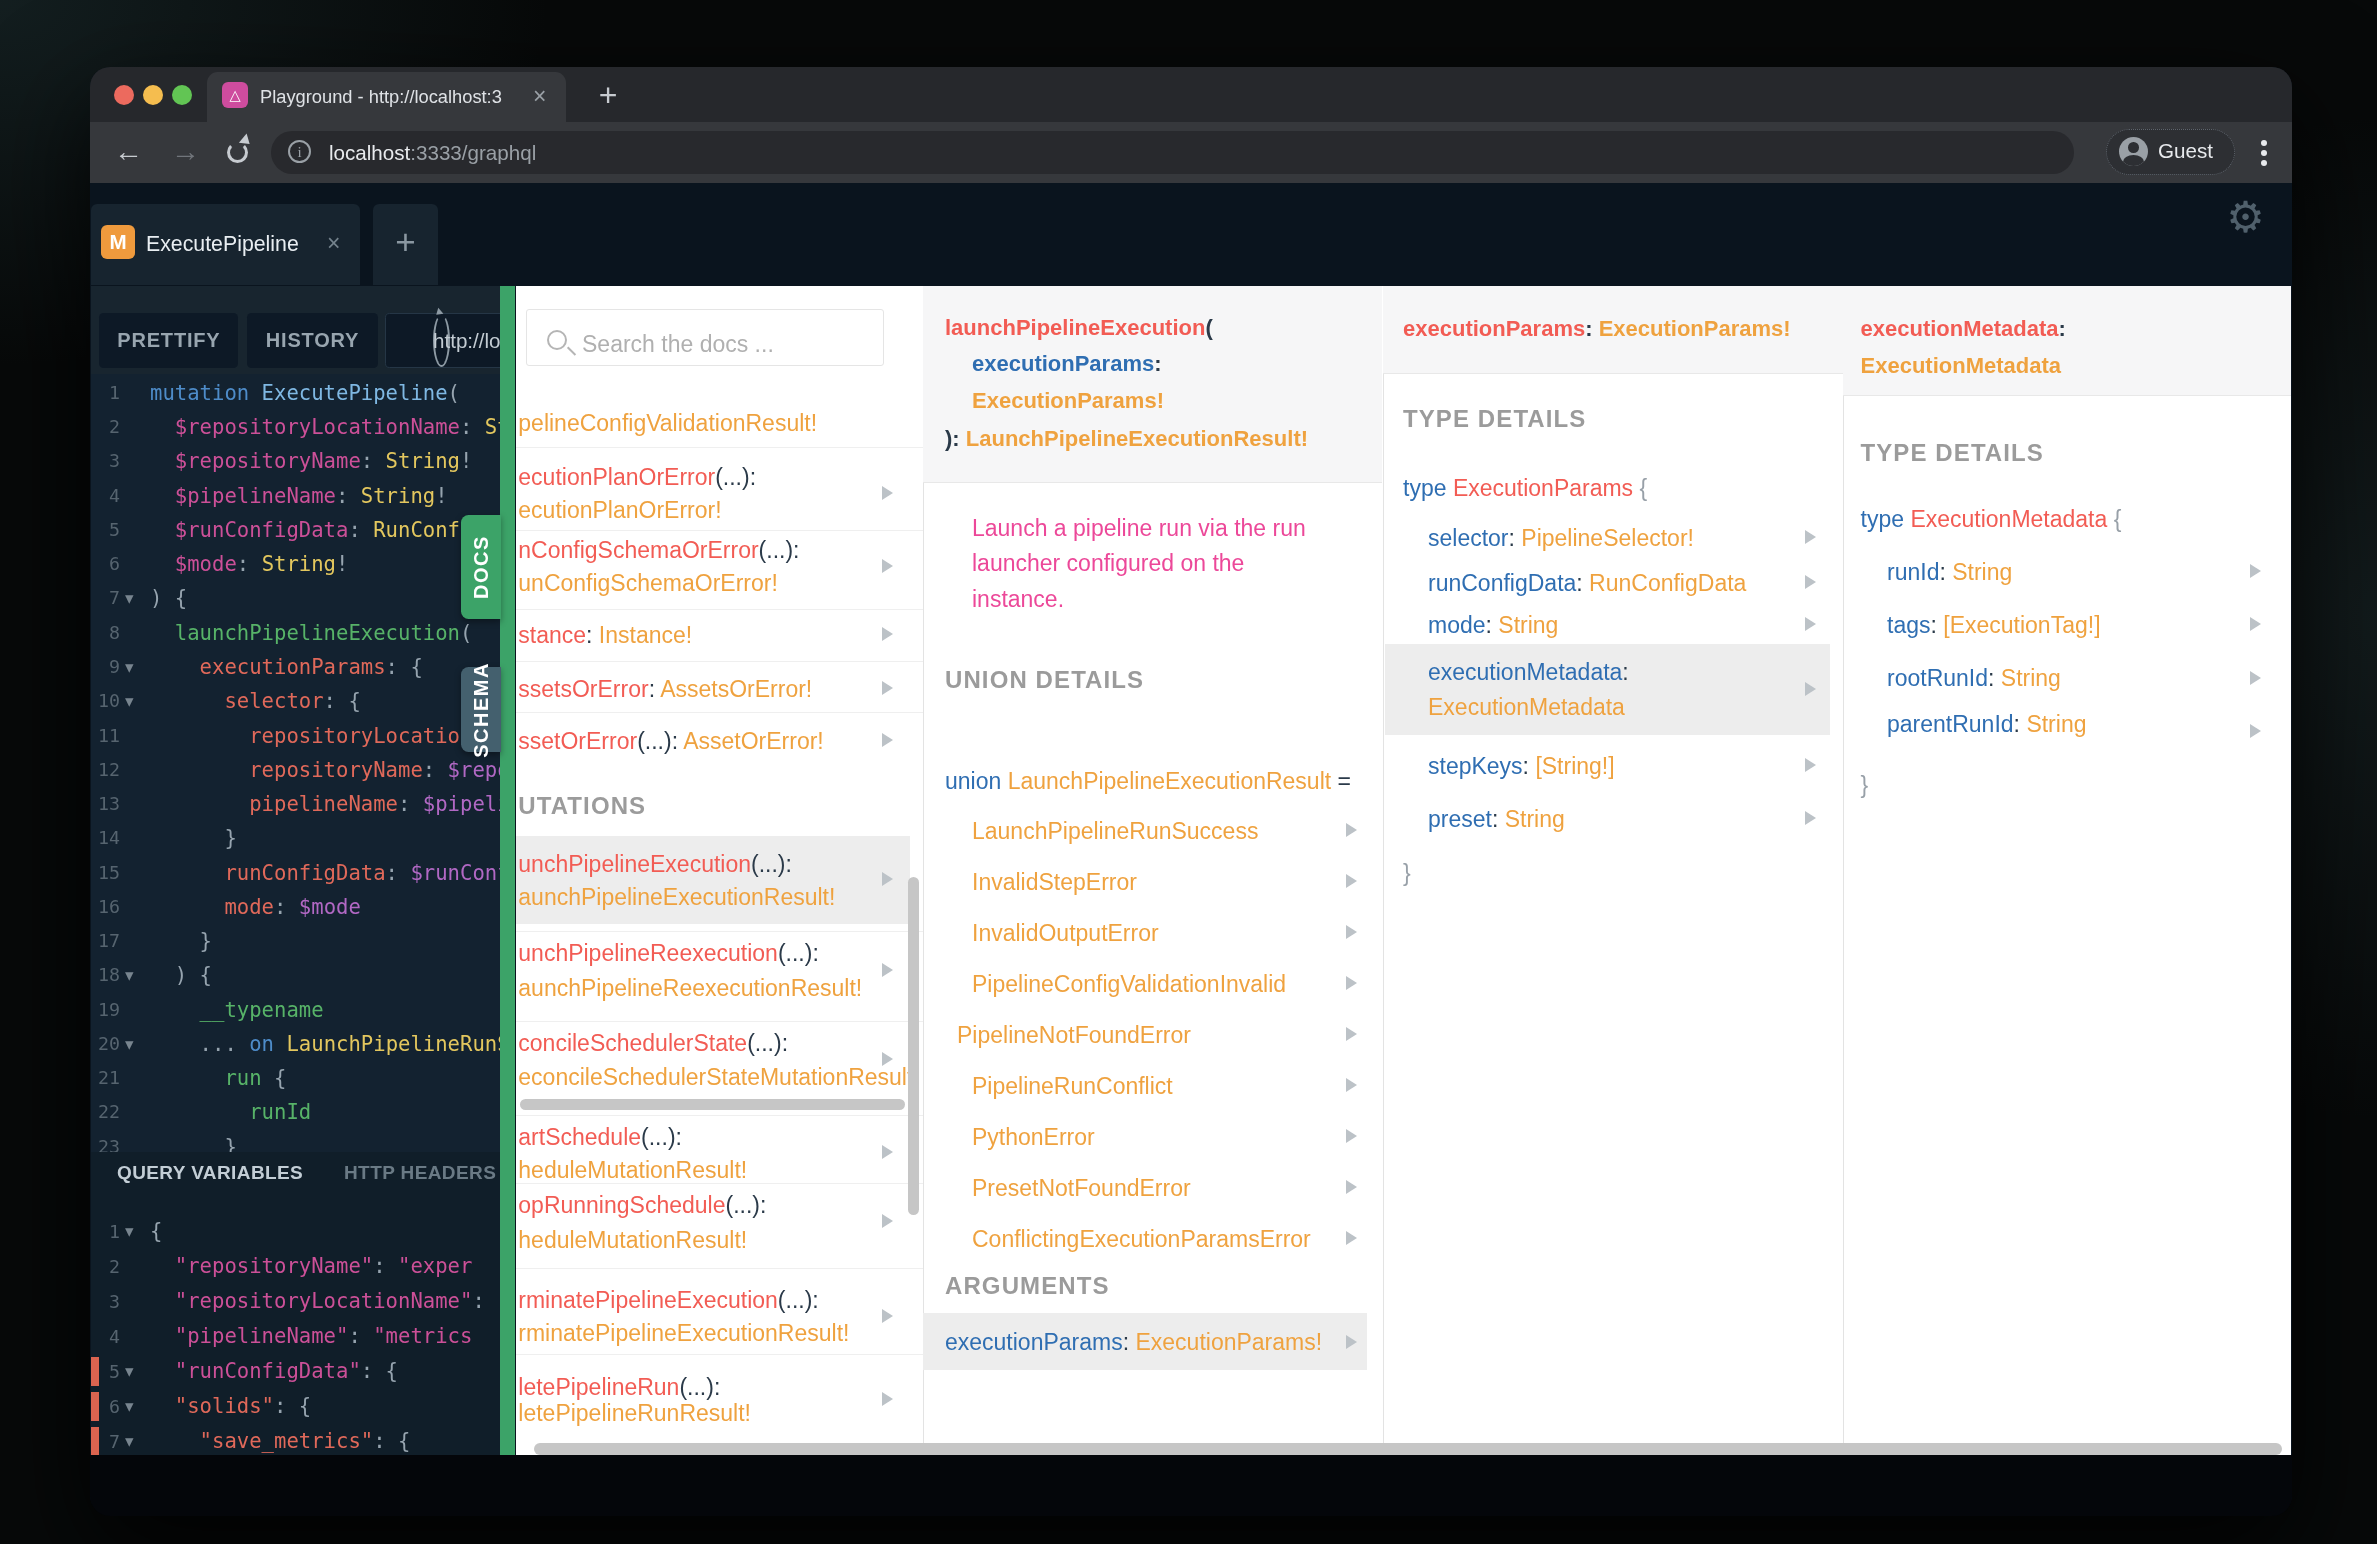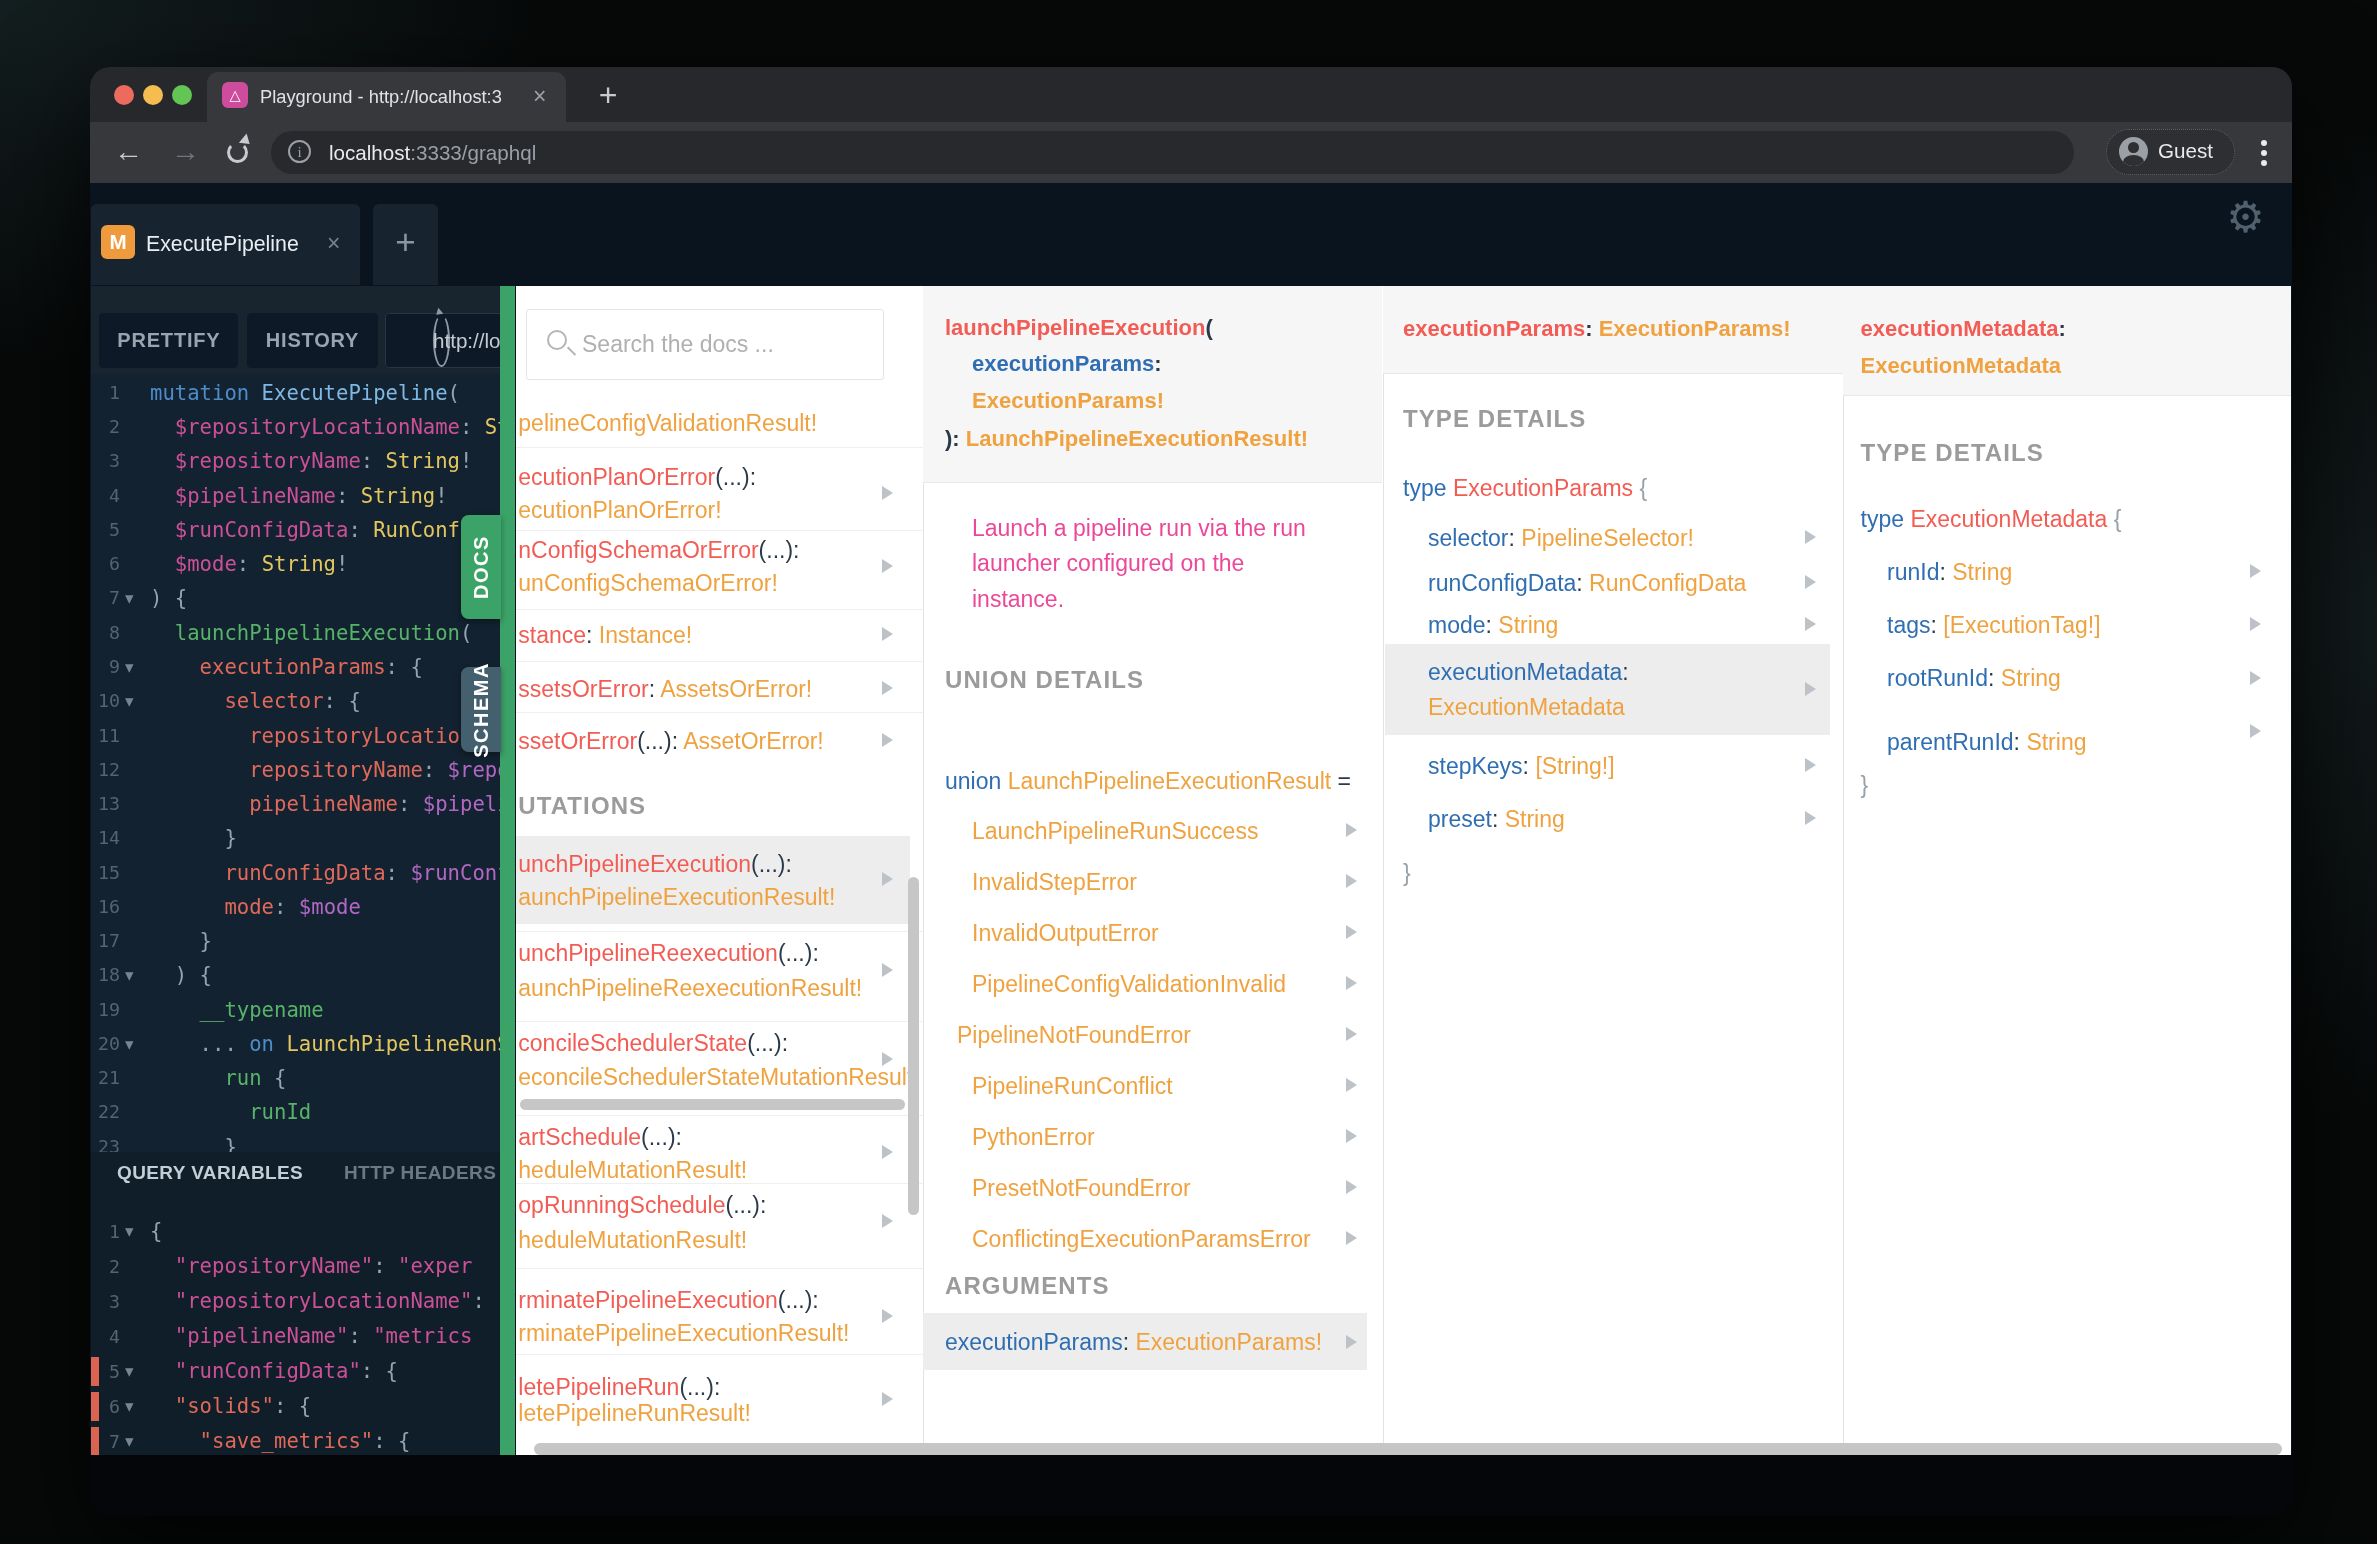--- a/index.html
+++ b/index.html
@@ -98,21 +98,21 @@
   .dcol { position:absolute; top:0; height:100%; }
   .drow { position:absolute; height:34px; line-height:34px; font-size:23px; white-space:nowrap; }
   .dhead { position:absolute; height:30.5px; line-height:30.5px; font-size:24px; font-weight:bold; color:#9b9b9b; letter-spacing:1.1px; white-space:nowrap; }
   .hblock { position:absolute; left:0; top:0; background:#f6f6f7; border-bottom:0.8px solid #e8e8e8; }
   .hline { position:absolute; height:37px; line-height:37px; font-size:22px; font-weight:bold; white-space:nowrap; }
   .desc { position:absolute; height:35px; line-height:35px; font-size:23px; color:#ec4899; white-space:nowrap; }
   .hl { position:absolute; background:#ededed; }
   .sep { position:absolute; left:0; width:100%; height:0.8px; background:#efefef; }
   .arr { position:absolute; width:0; height:0; border-top:7.6px solid transparent; border-bottom:7.6px solid transparent; border-left:11.4px solid #bcc2c7; }
   .s-r{color:#f25c54} .s-o{color:#efa23f} .s-b{color:#2f6eb2} .s-d{color:#2b3a49} .s-br{color:#98a0a8}
-  .search { position:absolute; left:10px; top:23px; width:358px; height:71px; border:1.5px solid #e5e5e5; border-radius:3px; background:#fff; }
+  .search { position:absolute; left:10px; top:23px; width:358px; height:57px; border:1.5px solid #e5e5e5; border-radius:3px; background:#fff; }
   .mag { position:absolute; left:20px; top:20px; width:20px; height:20px; border:2.3px solid #b5b5b5; border-radius:50%; }
   .mag::after { content:""; position:absolute; left:17px; top:18.3px; width:10.7px; height:2.3px; background:#b5b5b5; transform:rotate(45deg); }
   .search-ph { position:absolute; left:55px; top:0; height:69px; line-height:69px; font-size:23px; color:#b0b0b0; white-space:nowrap; }
   .sbar { position:absolute; background:#c6c6c6; border-radius:6.1px; }
 
   .blackfoot { position:absolute; left:90px; top:1455px; width:2202px; height:61px; background:#04060a; border-radius:0 0 20px 20px; }
 </style>
 </head>
 <body>
 
@@ -336,21 +336,21 @@
           <div class="hline" style="left: 17.5px; top: 61px;"><span class="s-o">ExecutionMetadata</span></div>
         </div>
         <div class="dhead" style="left: 17.5px; top: 152px;">TYPE DETAILS</div>
         <div class="drow" style="left: 17.5px; top: 216px;"><span class="s-b">type </span><span class="s-r">ExecutionMetadata</span><span class="s-br"> {</span></div>
         <div class="drow" style="left: 44px; top: 269px;"><span class="s-b">runId</span><span class="s-d">: </span><span class="s-o">String</span></div>
         <div class="arr" style="left: 407px; top: 278px;"></div>
         <div class="drow" style="left: 44px; top: 322px;"><span class="s-b">tags</span><span class="s-d">: </span><span class="s-o">[ExecutionTag!]</span></div>
         <div class="arr" style="left: 407px; top: 331px;"></div>
         <div class="drow" style="left: 44px; top: 375px;"><span class="s-b">rootRunId</span><span class="s-d">: </span><span class="s-o">String</span></div>
         <div class="arr" style="left: 407px; top: 385px;"></div>
-        <div class="drow" style="left: 44px; top: 439px; text-align: right;"><span class="s-b">parentRunId</span><span class="s-d">: </span><span class="s-o">String</span></div>
+        <div class="drow" style="left: 44px; top: 421px; text-align: right;"><span class="s-b">parentRunId</span><span class="s-d">: </span><span class="s-o">String</span></div>
         <div class="arr" style="left: 407px; top: 438px;"></div>
         <div class="drow" style="left: 17.5px; top: 482px;"><span class="s-br">}</span></div>
       </div>
 
     <div class="sbar" style="left:17.5px;top:1157px;width:1748px;height:12.2px"></div>
   </div>
 
   <div class="blackfoot"></div>
 </div>
 

